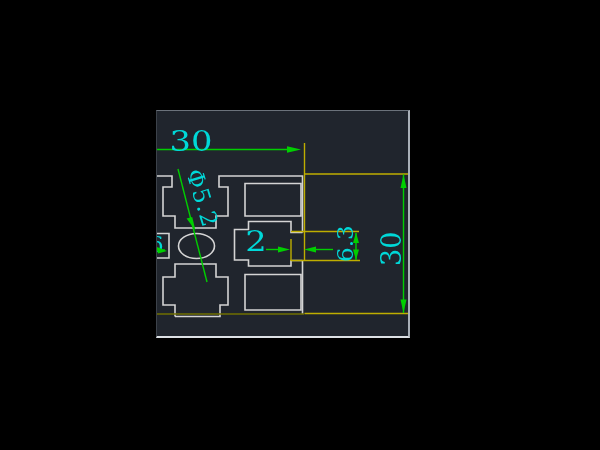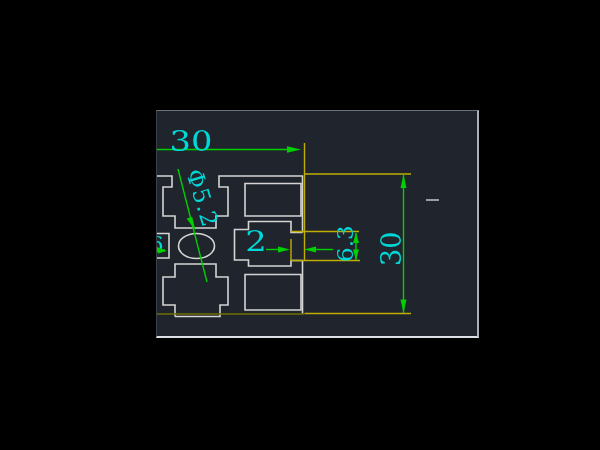--- a/index.html
+++ b/index.html
@@ -2,21 +2,21 @@
 <html><head>
 <meta charset="utf-8">
 <style>
   html,body{margin:0;padding:0;}
   body{
     width:600px;height:450px;background:#000;
     font-family:"DejaVu Serif", serif;
     position:relative;overflow:hidden;
   }
   .viewport{
-    position:absolute;left:156px;top:110px;width:323px;height:228px;
+    position:absolute;left:156px;top:110px;width:254px;height:228px;
     box-sizing:border-box;
     background:#20252d;
     border-top:1px solid #6b727b;
     border-left:1px solid #3c424a;
     border-right:2px solid #a9b0b8;
     border-bottom:2px solid #dde1e5;
     overflow:hidden;
   }
   svg{display:block;}
   text{font-family:"DejaVu Serif", serif;}

